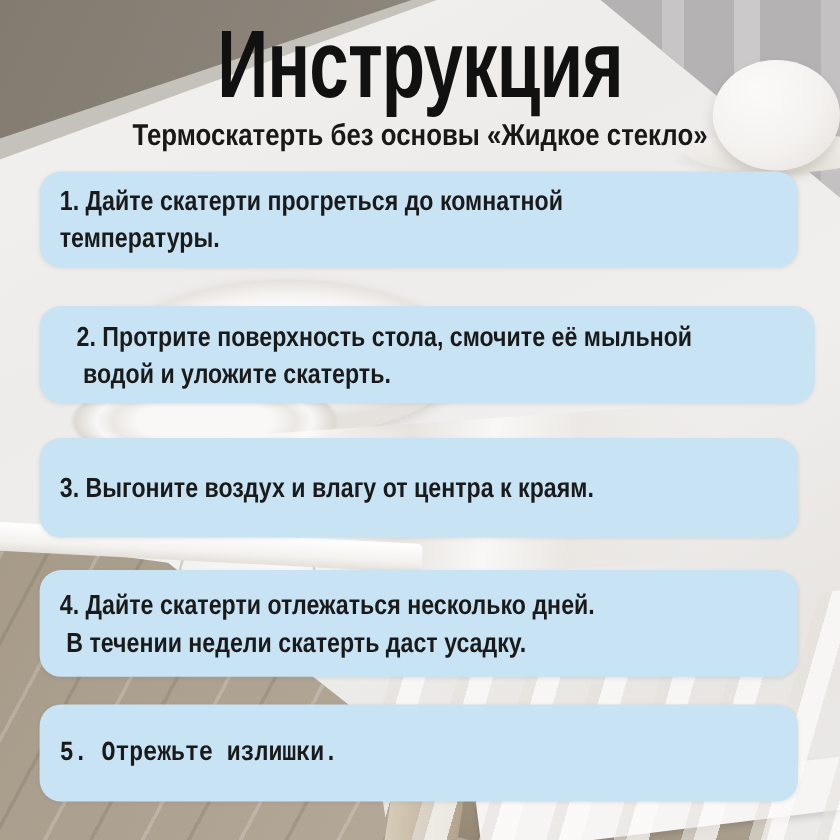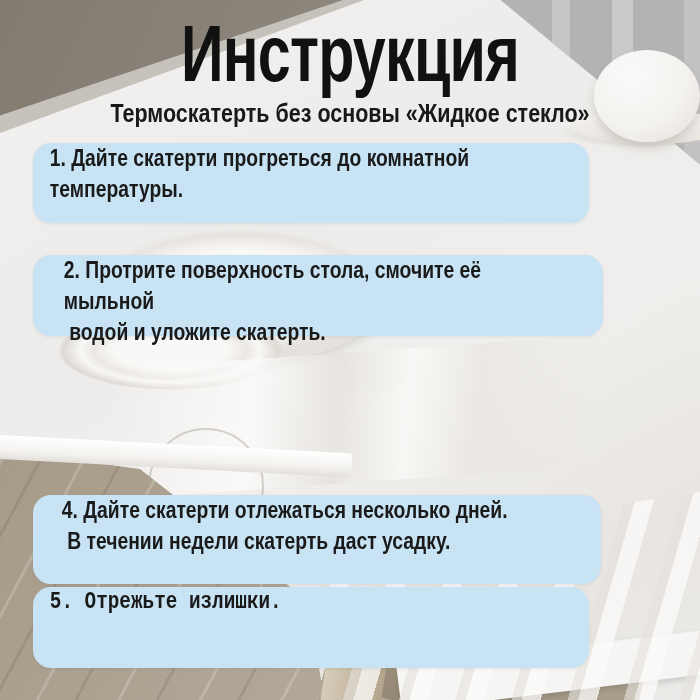--- a/index.html
+++ b/index.html
@@ -44,28 +44,28 @@
   .chair-leg{left:324px;top:645px;width:60px;height:70px;transform:rotate(9deg);
     background:linear-gradient(90deg,#d6ccb8,#c5b7a2 55%,#b1a38c);}
   .apron{left:398px;top:648px;width:320px;height:44px;transform:rotate(-7deg);
     background:#f6f5f3;box-shadow:0 3px 6px rgba(0,0,0,.14);}
   
   .title{position:absolute;top:12px;left:0;width:100%;text-align:center;z-index:5;
     font-size:80px;font-weight:800;color:#111;line-height:1.05;letter-spacing:-1px;
     transform:scaleX(.74);}
   .subtitle{position:absolute;top:99px;left:0;width:100%;text-align:center;z-index:5;
     font-size:25px;font-weight:700;color:#181818;transform:scaleX(.86);}
-  .card{position:absolute;left:33px;width:556px;z-index:5;background:#c7e3f4;
-    border-radius:18px;display:flex;box-shadow:0 1px 3px rgba(90,110,125,.12);}
+  .card{position:absolute;left:33px;width:632px;z-index:5;background:#c7e3f4;
+    border-radius:18px;display:flex;align-items:center;box-shadow:0 1px 3px rgba(90,110,125,.12);}
   .card-text{padding-left:20px;font-size:23px;font-weight:700;color:#1a1a1a;
     line-height:1.34;white-space:pre-wrap;transform:scaleX(.84);transform-origin:0 50%;width:118%;}
   .c1{top:143px;height:80px;}
   .c2{top:255px;height:81px;padding-left:14px;}
   .c3{top:365px;height:83px;}
-  .c4{top:495px;height:89px;padding-left:12px;}
+  .c4{top:475px;height:89px;}
   .c5{top:587px;height:81px;font-family:Liberation Mono, monospace;}
 </style>
 </head>
 <body>
 
 <div class="canvas">
 
   <div class="bg">
     <div class="bg-base"></div>
     <div class="corner-soft"></div>
@@ -89,20 +89,23 @@
   <div class="title">Инструкция</div>
   <div class="subtitle">Термоскатерть без основы «Жидкое стекло»</div>
 
   <div class="card c1">
     <div class="card-text">1. Дайте скатерти прогреться до комнатной температуры.</div>
   </div>
   <div class="card c2">
     <div class="card-text">2. Протрите поверхность стола, смочите её мыльной
  водой и уложите скатерть.</div>
   </div>
+  <div class="card c3">
+    <div class="card-text">3. Выгоните воздух и влагу от центра к краям.</div>
+  </div>
   <div class="card c4">
     <div class="card-text">4. Дайте скатерти отлежаться несколько дней.
  В течении недели скатерть даст усадку.</div>
   </div>
   <div class="card c5">
     <div class="card-text">5. Отрежьте излишки.</div>
   </div>
 
 </div>
 

